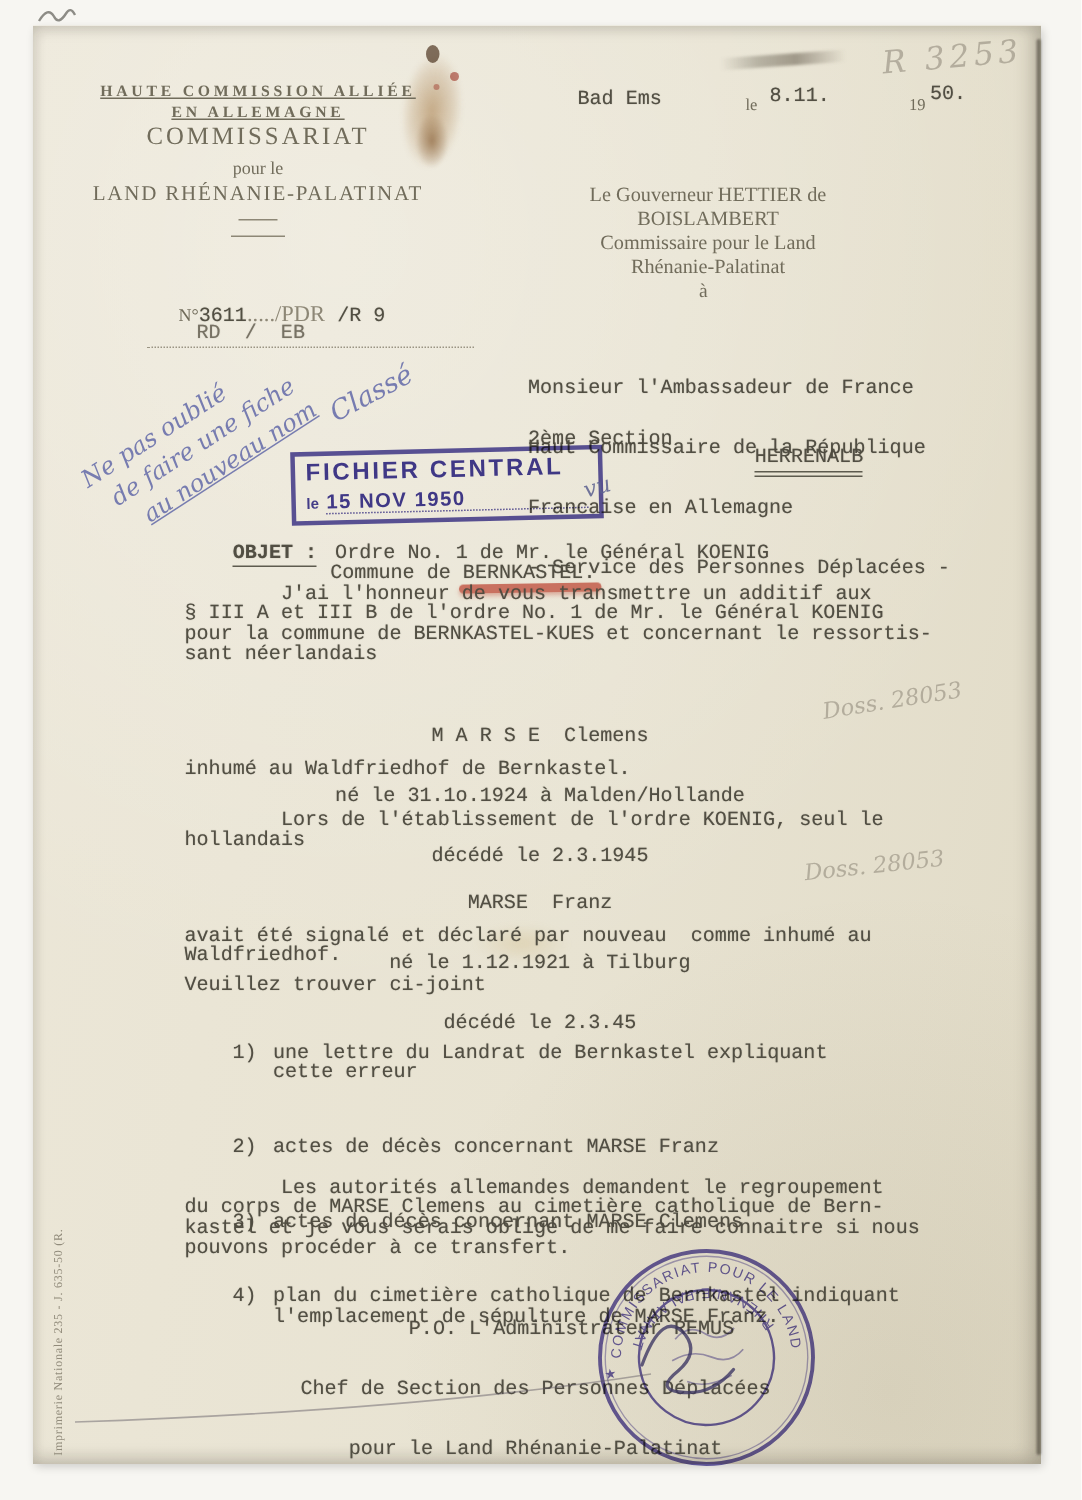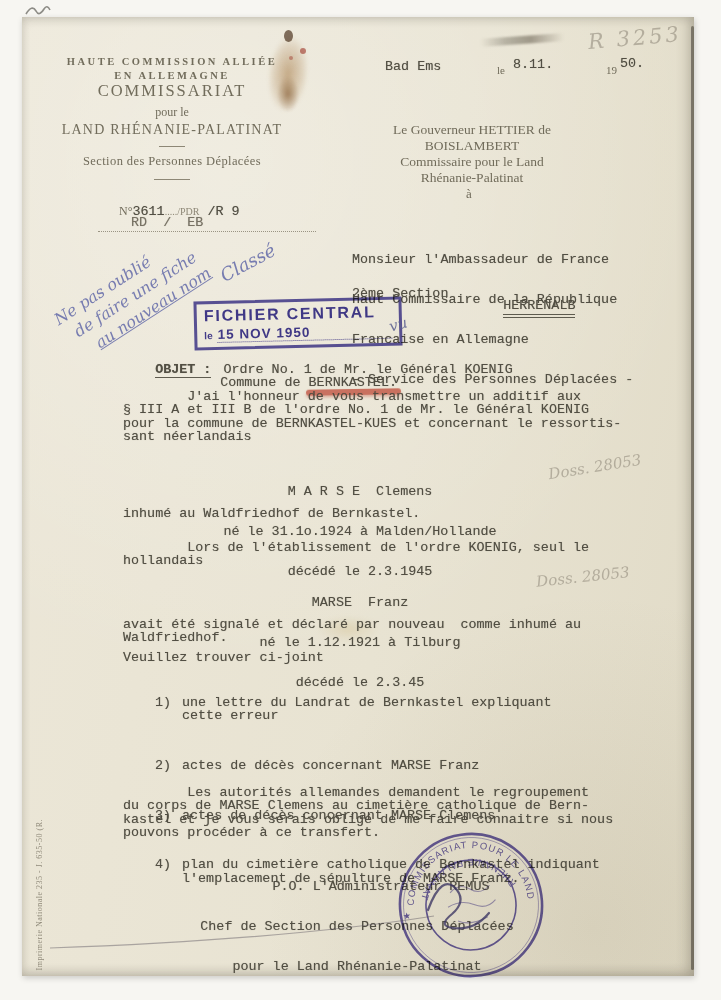--- a/index.html
+++ b/index.html
@@ -18,21 +18,21 @@
          background:rgba(38,33,24,.45);filter:blur(.6px);border-radius:2px;}
   .abs{position:absolute;}
   .tw{font-family:"Liberation Mono","DejaVu Sans Mono",monospace;font-size:13.4px;line-height:13.4px;
       color:rgba(78,75,63,.96);white-space:pre-wrap;text-shadow:0 0 .7px rgba(78,75,63,.5);}
   .tw-light{color:rgba(110,105,90,.85);}
   .printed{font-family:"Liberation Serif","DejaVu Serif",serif;color:#716c5b;}
   .hand{font-family:"DejaVu Serif",serif;font-style:italic;}
   .blue-ink{color:rgba(98,104,168,.85);}
   .pencil{color:rgba(138,131,116,.55);}
   .letterhead{left:55px;top:56px;width:234px;text-align:center;}
-  .lh1{font-size:10.5px;font-weight:bold;letter-spacing:2.5px;}
+  .lh1{font-size:10.5px;font-weight:bold;letter-spacing:2.5px;text-decoration:underline;}
   .lh2{font-size:16.5px;letter-spacing:2px;}
   .lh3{font-size:12px;margin-top:4px;}
   .lh4{font-size:14px;letter-spacing:1.2px;margin-top:2px;}
   .lh5{font-size:12.5px;letter-spacing:.4px;}
   .rule{height:1px;background:#8d8776;margin:8px auto 7px auto;}
   .center{text-align:center;}
   .objet-underline{border-bottom:1.2px solid rgba(78,75,63,.9);}
   .red-bar{position:absolute;left:-3px;right:-4px;bottom:-5px;height:6px;
            background:rgba(186,62,44,.7);border-radius:3px;transform:rotate(-.9deg);
            box-shadow:0 2px 3px rgba(186,62,44,.35);filter:blur(.4px);}
@@ -75,26 +75,25 @@
   <div class="abs" style="left:316px;top:616px;width:64px;height:26px;filter:blur(2px);border-radius:50%;
               background:radial-gradient(closest-side, rgba(190,160,80,.22), rgba(190,160,80,0));"></div>
 
   <div class="abs printed letterhead">
     <div class="lh1">HAUTE COMMISSION ALLIÉE</div>
     <div class="lh1" style="margin-top:3px">EN ALLEMAGNE</div>
     <div class="lh2">COMMISSARIAT</div>
     <div class="lh3">pour le</div>
     <div class="lh4">LAND RHÉNANIE-PALATINAT</div>
     <div class="rule" style="width:26px;"></div>
-    <div class="lh5">Section des Personnes Déplacées</div>
     <div class="rule" style="width:36px;margin-top:10px;"></div>
   </div>
 
   <div class="abs" style="left:119px;top:201px;">
-    <span class="printed" style="font-size:12px;">N°</span><span class="tw">3611</span><span class="printed" style="font-size:10px;color:#8d8776;">...../PDR</span><span class="tw"> /R 9</span>
+    <span class="printed" style="font-size:12px;">N°</span><span class="tw">3611</span><span class="printed" style="font-size:15px;color:#8d8776;">...../PDR</span><span class="tw"> /R 9</span>
   </div>
   <div class="abs tw tw-light" style="left:131px;top:216px;">RD  /  EB</div>
   <div class="abs" style="left:98px;top:231px;width:218px;border-top:1.5px dotted #9a9483;"></div>
 
   <div class="abs printed" style="left:-61px;top:866px;width:200px;font-size:8px;color:#918b7b;transform:rotate(-90deg);letter-spacing:.5px;">Imprimerie Nationale 235 - J. 635-50 (R.</div>
 
   <div class="abs tw" style="left:385px;top:60px;">Bad Ems</div>
   <div class="abs printed" style="left:497px;top:64px;font-size:11px;">le</div>
   <div class="abs tw" style="left:513px;top:58px;">8.11.</div>
   <div class="abs printed" style="left:606px;top:64px;font-size:11px;">19</div>

